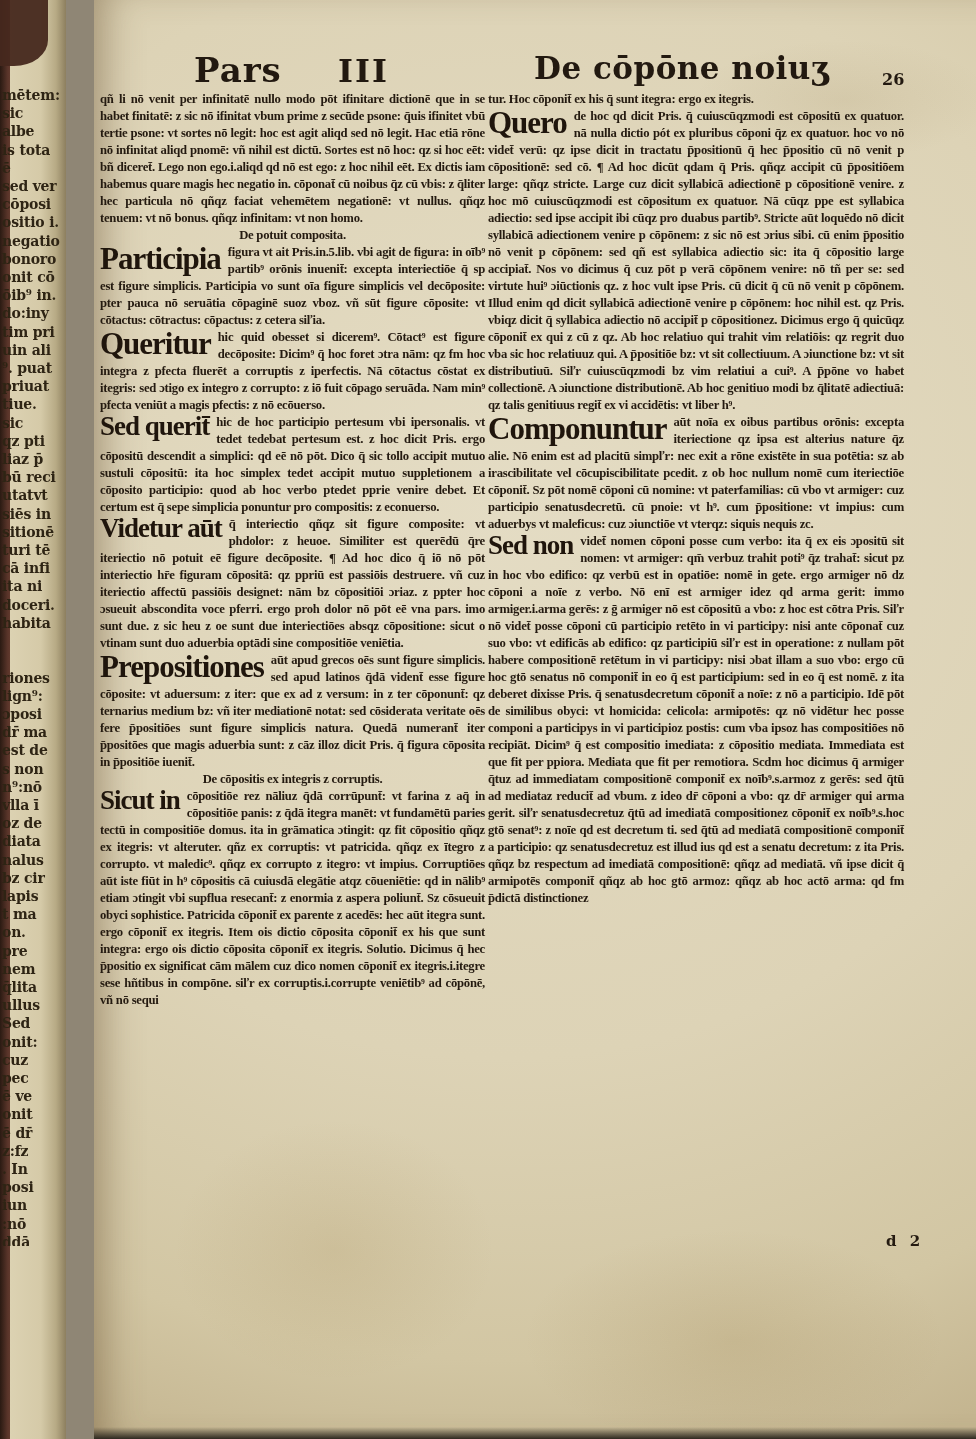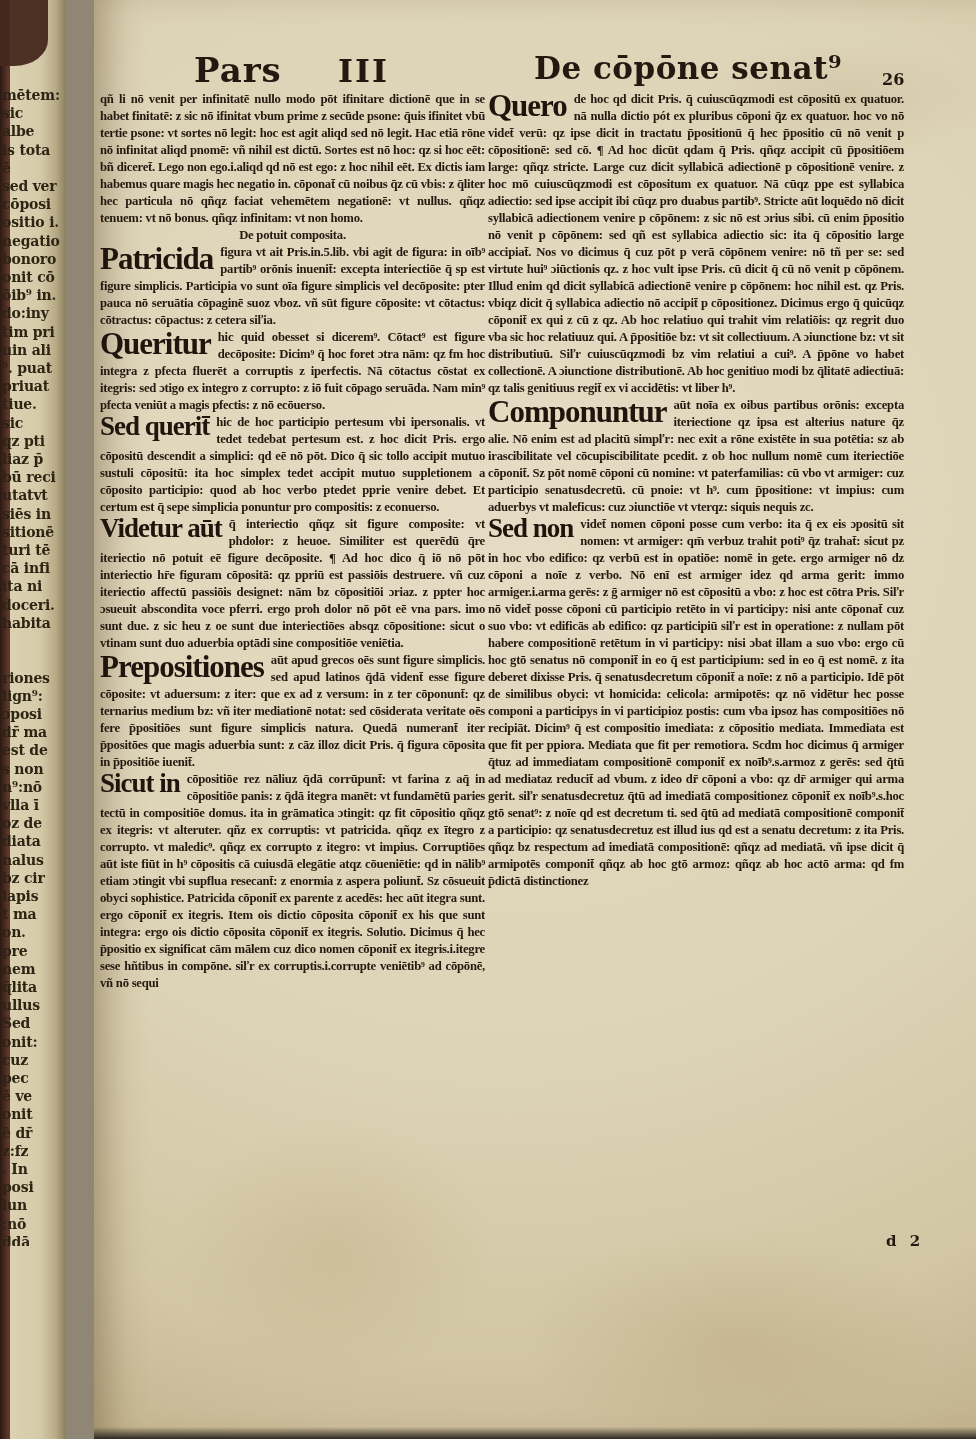--- a/index.html
+++ b/index.html
@@ -127,49 +127,53 @@
 po
 q̄</div>
 
   <div class="page">
     <div class="stain s1"></div>
     <div class="stain s2"></div>
     <div class="stain s3"></div>
 
     <div class="hdr hdr-pars">Pars</div>
     <div class="hdr hdr-num">III</div>
-    <div class="hdr hdr-right">De cōpōne senat⁹</div>
+    <div class="hdr hdr-right">De cōpōne noiuʒ</div>
     <div class="hdr hdr-folio">26</div>
 
     <div class="col col-left">
       <p class="block">
         <span>qñ li nō venit per infinitatē nullo modo pōt ifinitare dictionē que in se habet finitatē: z sic nō ifinitat vbum prime z secūde psone: q̄uis ifinitet vbū tertie psone: vt sortes nō legit: hoc est agit aliqd sed nō legit. Hac etiā rōne nō infinitat aliqd pnomē: vñ nihil est dictū. Sortes est nō hoc: qz si hoc eēt: bñ diceret̄. Lego non ego.i.aliqd qd nō est ego: z hoc nihil eēt. Ex dictis iam habemus quare magis hec negatio in. cōponat̄ cū noibus q̄z cū vbis: z q̄liter hec particula nō qñqz faciat vehemētem negationē: vt nullus. qñqz tenuem: vt nō bonus. qñqz infinitam: vt non homo.</span>
       </p>
       <div class="centered">De potuit composita.</div>
       <p class="block">
-        <span class="h h1">Patricida</span><span>figura vt ait Pris.in.5.lib. vbi agit de figura: in oīb⁹ partib⁹ orōnis inuenit̄: excepta interiectiōe q̄ sp est figure simplicis. Participia vo sunt oīa figure simplicis vel decōposite: pter pauca nō seruātia cōpaginē suoz vboz. vñ sūt figure cōposite: vt cōtactus: cōtractus: cōpactus: z cetera siľia.</span>
+        <span class="h h1">Participia</span><span>figura vt ait Pris.in.5.lib. vbi agit de figura: in oīb⁹ partib⁹ orōnis inuenit̄: excepta interiectiōe q̄ sp est figure simplicis. Participia vo sunt oīa figure simplicis vel decōposite: pter pauca nō seruātia cōpaginē suoz vboz. vñ sūt figure cōposite: vt cōtactus: cōtractus: cōpactus: z cetera siľia.</span>
       </p>
       <p class="block">
         <span class="h h1">Queritur</span><span>hic quid obesset si dicerem⁹. Cōtact⁹ est figure decōposite: Dicim⁹ q̄ hoc foret ɔtra nām: qz fm hoc integra z pfecta fluerēt a corruptis z iperfectis. Nā cōtactus cōstat ex itegris: sed ɔtigo ex integro z corrupto: z iō fuit cōpago seruāda. Nam min⁹ pfecta veniūt a magis pfectis: z nō ecōuerso.</span>
       </p>
       <p class="block">
         <span class="h h2">Sed querit̄</span><span>hic de hoc participio pertesum vbi ipersonalis. vt tedet tedebat pertesum est. z hoc dicit Pris. ergo cōpositū descendit a simplici: qd eē nō pōt. Dico q̄ sic tollo accipit mutuo sustuli cōpositū: ita hoc simplex tedet accipit mutuo suppletionem a cōposito participio: quod ab hoc verbo ptedet pprie venire debet. Et certum est q̄ sepe simplicia ponuntur pro compositis: z econuerso.</span>
       </p>
       <p class="block">
         <span class="h h2">Videtur aūt</span><span>q̄ interiectio qñqz sit figure composite: vt phdolor: z heuoe. Similiter est querēdū q̄re iteriectio nō potuit eē figure decōposite. ¶ Ad hoc dico q̄ iō nō pōt interiectio hr̄e figuram cōpositā: qz ppriū est passiōis destruere. vñ cuz iteriectio affectū passiōis designet: nām bz cōpositiōi ɔriaz. z ppter hoc ɔsueuit abscondita voce pferri. ergo proh dolor nō pōt eē vna pars. imo sunt due. z sic heu z oe sunt due interiectiōes absqz cōpositione: sicut o vtinam sunt duo aduerbia optādi sine compositiōe veniētia.</span>
       </p>
       <p class="block">
         <span class="h h1">Prepositiones</span><span>aūt apud grecos oēs sunt figure simplicis. sed apud latinos q̄dā vident̄ esse figure cōposite: vt aduersum: z iter: que ex ad z versum: in z ter cōponunt̄: qz ternarius medium bz: vñ iter mediationē notat: sed cōsiderata veritate oēs fere p̄positiōes sunt figure simplicis natura. Quedā numerant̄ iter p̄positōes que magis aduerbia sunt: z cāz illoz dicit Pris. q̄ figura cōposita in p̄positiōe iuenit̄.</span>
       </p>
+      <div class="centered">De cōpositis ex integris z corruptis.</div>
       <p class="block">
         <span class="h h2">Sicut in</span><span>cōpositiōe rez nāliuz q̄dā corrūpunt̄: vt farina z aq̄ in cōpositiōe panis: z q̄dā itegra manēt: vt fundamētū paries tectū in compositiōe domus. ita in grāmatica ɔtingit: qz fit cōpositio qñqz ex itegris: vt alteruter. qñz ex corruptis: vt patricida. qñqz ex ītegro z corrupto. vt maledic⁹. qñqz ex corrupto z itegro: vt impius. Corruptiōes aūt iste fiūt in h⁹ cōpositis cā cuiusdā elegātie atqz cōueniētie: qd in nālib⁹ etiam ɔtingit vbi supflua resecant̄: z enormia z aspera poliunt̄. Sz cōsueuit obyci sophistice. Patricida cōponit̄ ex parente z acedēs: hec aūt itegra sunt. ergo cōponit̄ ex itegris. Item ois dictio cōposita cōponit̄ ex his que sunt integra: ergo ois dictio cōposita cōponit̄ ex itegris. Solutio. Dicimus q̄ hec p̄positio ex significat cām mālem cuz dico nomen cōponit̄ ex itegris.i.itegre sese hñtibus in compōne. siľr ex corruptis.i.corrupte veniētib⁹ ad cōpōnē, vñ nō sequi</span>
       </p>
     </div>
 
     <div class="col col-right">
+      <p class="block">
+        <span>tur. Hoc cōponit̄ ex his q̄ sunt itegra: ergo ex itegris.</span>
+      </p>
       <p class="block">
         <span class="h h1">Quero</span><span>de hoc qd dicit Pris. q̄ cuiuscūqzmodi est cōpositū ex quatuor. nā nulla dictio pót ex pluribus cōponi q̄z ex quatuor. hoc vo nō videt̄ verū: qz ipse dicit in tractatu p̄positionū q̄ hec p̄positio cū nō venit p cōpositionē: sed cō. ¶ Ad hoc dicūt qdam q̄ Pris. qñqz accipit cū p̄positiōem large: qñqz stricte. Large cuz dicit syllabicā adiectionē p cōpositionē venire. z hoc mō cuiuscūqzmodi est cōpositum ex quatuor. Nā cūqz ppe est syllabica adiectio: sed ipse accipit ibi cūqz pro duabus partib⁹. Stricte aūt loquēdo nō dicit syllabicā adiectionem venire p cōpōnem: z sic nō est ɔrius sibi. cū enim p̄positio nō venit p cōpōnem: sed qñ est syllabica adiectio sic: ita q̄ cōpositio large accipiat̄. Nos vo dicimus q̄ cuz pōt p verā cōpōnem venire: nō tñ per se: sed virtute hui⁹ ɔiūctionis qz. z hoc vult ipse Pris. cū dicit q̄ cū nō venit p cōpōnem. Illud enim qd dicit syllabicā adiectionē venire p cōpōnem: hoc nihil est. qz Pris. vbiqz dicit q̄ syllabica adiectio nō accipit̄ p cōpositionez. Dicimus ergo q̄ quicūqz cōponit̄ ex qui z cū z qz. Ab hoc relatiuo qui trahit vim relatiōis: qz regrit duo vba sic hoc relatiuuz qui. A p̄positiōe bz: vt sit collectiuum. A ɔiunctione bz: vt sit distributiuū. Siľr cuiuscūqzmodi bz vim relatiui a cui⁹. A p̄pōne vo habet collectionē. A ɔiunctione distributionē. Ab hoc genitiuo modi bz q̄litatē adiectiuā: qz talis genitiuus regit̄ ex vi accidētis: vt liber h⁹.</span>
       </p>
       <p class="block">
         <span class="h h1">Componuntur</span><span>aūt noīa ex oibus partibus orōnis: excepta iteriectione qz ipsa est alterius nature q̄z alie. Nō enim est ad placitū simpľr: nec exit a rōne existēte in sua potētia: sz ab irascibilitate vel cōcupiscibilitate pcedit. z ob hoc nullum nomē cum iteriectiōe cōponit̄. Sz pōt nomē cōponi cū nomine: vt paterfamilias: cū vbo vt armiger: cuz participio senatusdecretū. cū pnoie: vt h⁹. cum p̄positione: vt impius: cum aduerbys vt maleficus: cuz ɔiunctiōe vt vterqz: siquis nequis zc.</span>
       </p>
       <p class="block">
         <span class="h h2">Sed non</span><span>videt̄ nomen cōponi posse cum verbo: ita q̄ ex eis ɔpositū sit nomen: vt armiger: qm̄ verbuz trahit poti⁹ q̄z trahat̄: sicut pz in hoc vbo edifico: qz verbū est in opatiōe: nomē in gete. ergo armiger nō dz cōponi a noīe z verbo. Nō enī est armiger idez qd arma gerit: immo armiger.i.arma gerēs: z ḡ armiger nō est cōpositū a vbo: z hoc est cōtra Pris. Siľr nō videt̄ posse cōponi cū participio retēto in vi participy: nisi ante cōponat̄ cuz suo vbo: vt edificās ab edifico: qz participiū siľr est in operatione: z nullam pōt habere compositionē retētum in vi participy: nisi ɔbat illam a suo vbo: ergo cū hoc gtō senatus nō componit̄ in eo q̄ est participium: sed in eo q̄ est nomē. z ita deberet dixisse Pris. q̄ senatusdecretum cōponit̄ a noīe: z nō a participio. Idē pōt de similibus obyci: vt homicida: celicola: armipotēs: qz nō vidētur hec posse componi a participys in vi participioz postis: cum vba ipsoz has compositiōes nō recipiāt. Dicim⁹ q̄ est compositio imediata: z cōpositio mediata. Immediata est que fit per ppiora. Mediata que fit per remotiora. Scdm hoc dicimus q̄ armiger q̄tuz ad immediatam compositionē componit̄ ex noīb⁹.s.armoz z gerēs: sed q̄tū ad mediataz reducit̄ ad vbum. z ideo dr̄ cōponi a vbo: qz dr̄ armiger qui arma gerit. siľr senatusdecretuz q̄tū ad imediatā compositionez cōponit̄ ex noīb⁹.s.hoc gtō senat⁹: z noīe qd est decretum ti. sed q̄tū ad mediatā compositionē componit̄ a participio: qz senatusdecretuz est illud ius qd est a senatu decretum: z ita Pris. qñqz bz respectum ad imediatā compositionē: qñqz ad mediatā. vñ ipse dicit q̄ armipotēs componit̄ qñqz ab hoc gtō armoz: qñqz ab hoc actō arma: qd fm p̄dictā distinctionez</span>
       </p>
     </div>

